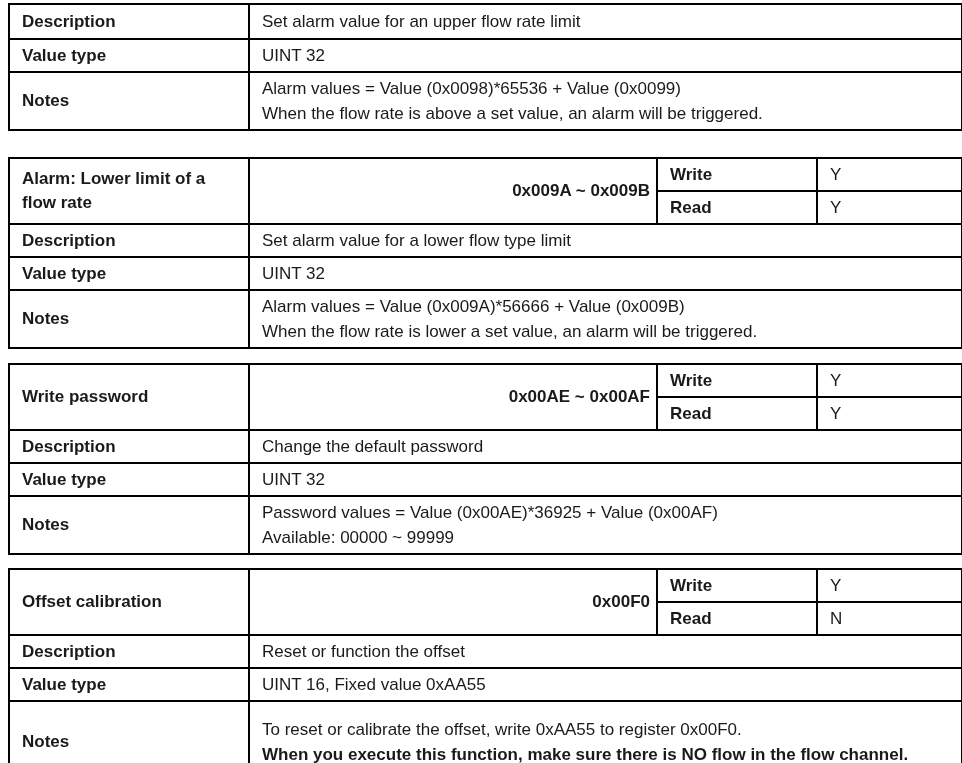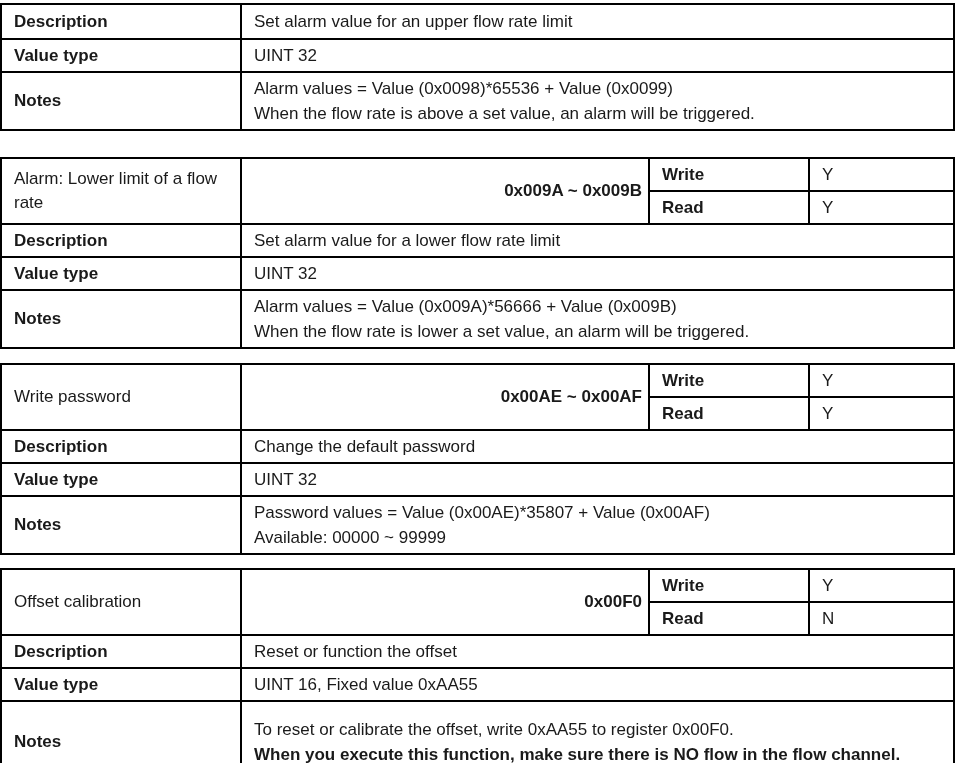--- a/index.html
+++ b/index.html
@@ -6,40 +6,40 @@
   body {
     width: 962px; height: 763px;
     background: #ffffff;
     font-family: "Liberation Sans", sans-serif;
     color: #1a1a1a;
   }
   .page { position: relative; width: 962px; height: 763px; overflow: hidden; background: #fff; }
 
   table.reg {
     position: absolute;
-    left: 0;
+    left: 8px;
     width: 953px;
     border-collapse: collapse;
     table-layout: fixed;
     font-size: 17px;
   }
   table.reg td {
     border: 2px solid #000;
     padding: 2px 6px 2px 12px;
     vertical-align: middle;
     overflow: hidden;
     white-space: normal;
   }
   .t1 { top: 3px; }
   .t2 { top: 157px; }
   .t3 { top: 363px; }
   .t4 { top: 568px; }
 
   td.label { font-weight: bold; }
-  td.title { font-weight: normal; line-height: 24px; }
+  td.title { font-weight: bold; line-height: 24px; }
   td.addr  { font-weight: bold; text-align: right; padding-left: 6px; margin-top: 45px; }
 
   tr.rh  td { height: 27px; }
   tr.rh1 td { height: 29px; }
   td.notes2 { height: 52px; }
   td.notes4 { height: 76px; }
   .noteline { line-height: 25px; }
   .noteline.bold { font-weight: bold; }
 </style>
 </head>
@@ -86,21 +86,21 @@
       <td class="addr" rowspan="2">0x009A ~ 0x009B</td>
       <td class="label">Write</td>
       <td>Y</td>
     </tr>
     <tr class="rh">
       <td class="label">Read</td>
       <td>Y</td>
     </tr>
     <tr class="rh">
       <td class="label">Description</td>
-      <td colspan="3">Set alarm value for a lower flow rate limit</td>
+      <td colspan="3">Set alarm value for a lower flow type limit</td>
     </tr>
     <tr class="rh">
       <td class="label">Value type</td>
       <td colspan="3">UINT 32</td>
     </tr>
     <tr>
       <td class="label">Notes</td>
       <td colspan="3" class="notes2">
         <div class="noteline">Alarm values = Value (0x009A)*56666 + Value (0x009B)</div>
         <div class="noteline">When the flow rate is lower a set value, an alarm will be triggered.</div>
@@ -131,21 +131,21 @@
       <td class="label">Description</td>
       <td colspan="3">Change the default password</td>
     </tr>
     <tr class="rh">
       <td class="label">Value type</td>
       <td colspan="3">UINT 32</td>
     </tr>
     <tr>
       <td class="label">Notes</td>
       <td colspan="3" class="notes2">
-        <div class="noteline">Password values = Value (0x00AE)*35807 + Value (0x00AF)</div>
+        <div class="noteline">Password values = Value (0x00AE)*36925 + Value (0x00AF)</div>
         <div class="noteline">Available: 00000 ~ 99999</div>
       </td>
     </tr>
   </tbody>
     </table>
 
   <table class="reg t4">
     <colgroup>
         <col style="width:240px">
         <col style="width:408px">

